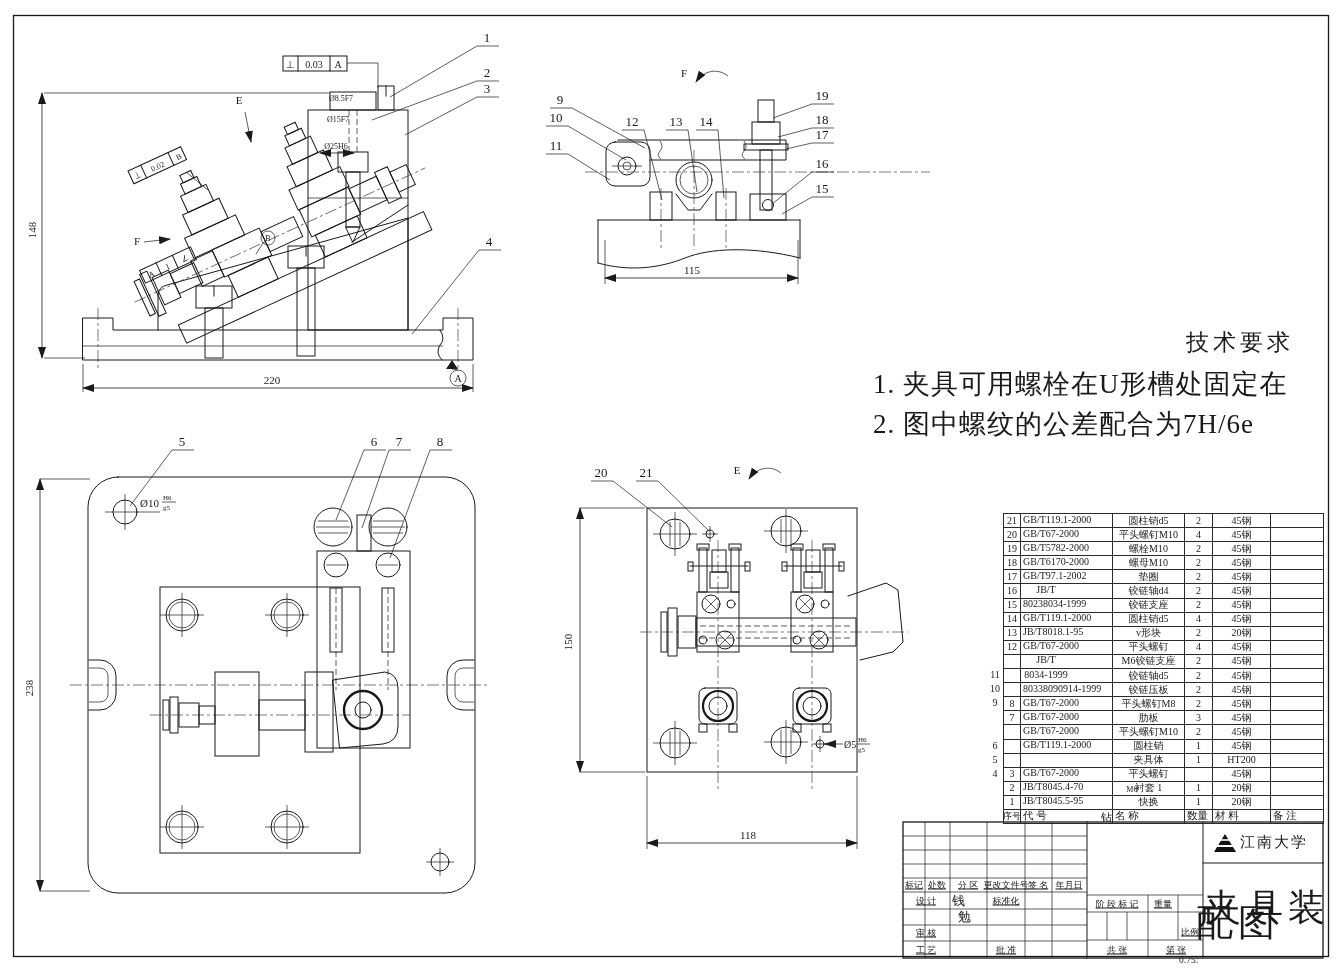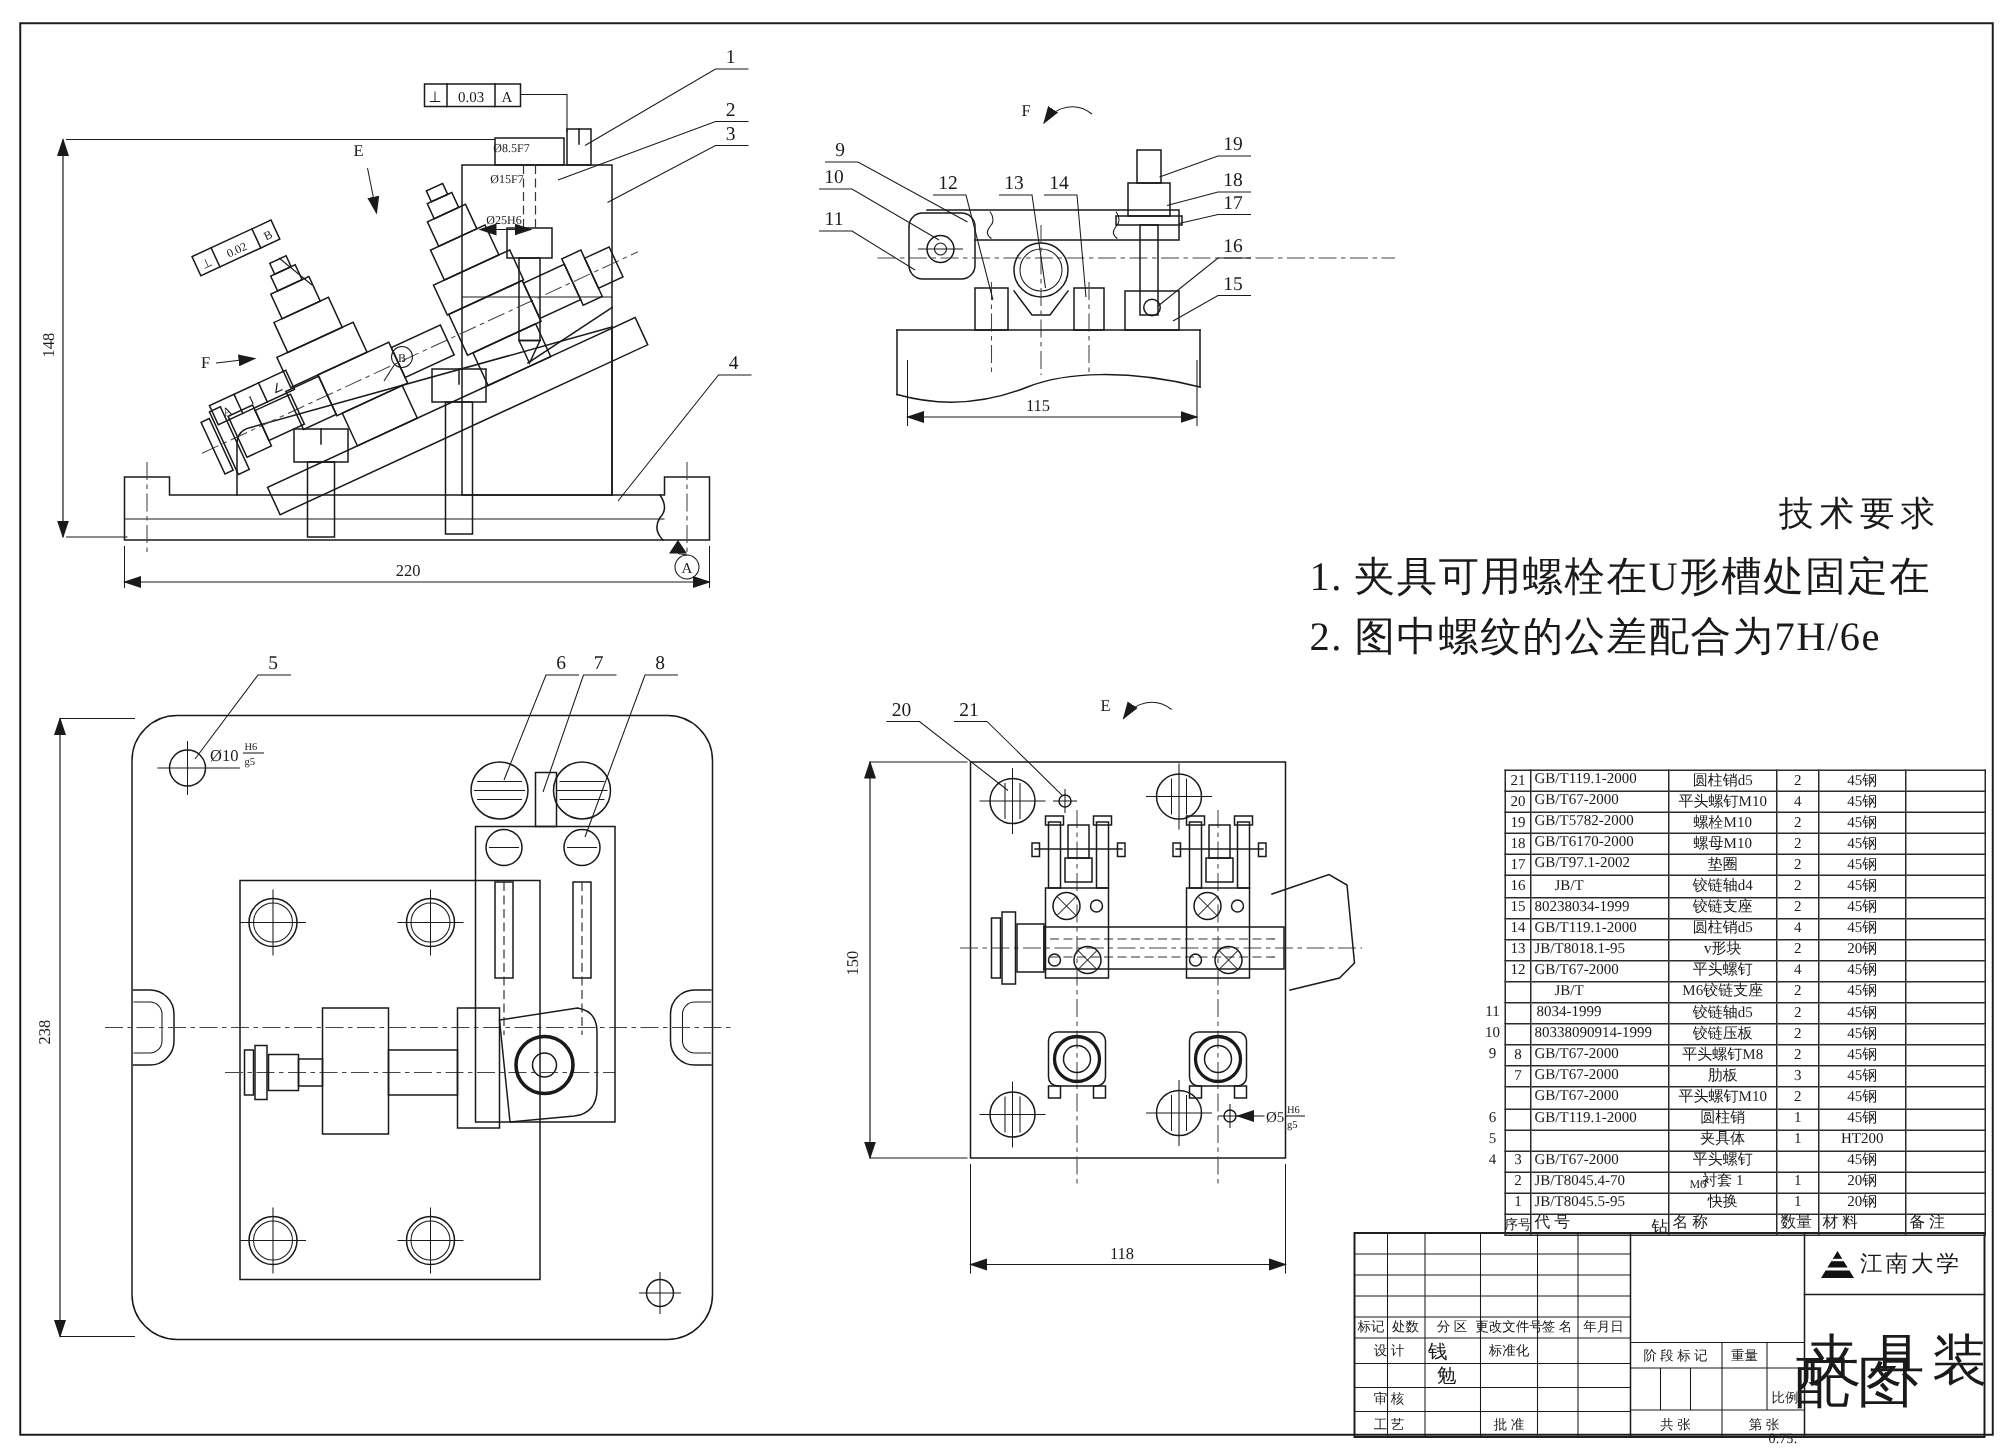--- a/index.html
+++ b/index.html
@@ -29,21 +29,21 @@
   #bom td.c-no{position:relative;font-size:10px;}
   #bom td.c-code{text-align:center;padding-left:2px;}
   #bom td.c-name{font-size:10px;margin-left:23px;}
   .code-sub{font-size:8px;vertical-align:-2px;padding-left:43px;}
   .no-out{position:absolute;left:-17px;top:1px;width:16px;text-align:center;font-size:10px;}
   #bom .hdr td{font-size:10.5px;height:14px;}
   .hcell{display:flex;justify-content:space-between;padding:0 2px;}
   .hcell.center{justify-content:center;text-align:center;}
   #bom-artifact{left:1101px;top:810px;font-size:11px;}
   
-  .tb-lbl{position:absolute;font-size:9px;white-space:nowrap;transform:translate(-50%,-50%);}
+  .tb-lbl{position:absolute;font-size:9px;white-space:nowrap;transform:translate(-50%,-50%);text-decoration:underline;}
   .tb-big{position:absolute;font-size:13px;white-space:nowrap;}
   #tb-title1{left:1204px;top:860px;font-size:37px;letter-spacing:5px;line-height:1.1;margin-top:28px;}
   #tb-title2{left:1196px;top:903px;font-size:37px;letter-spacing:5px;line-height:1.1;}
   #tb-univ{left:1240px;top:833px;font-size:15px;letter-spacing:2px;}
   #tb-scale-val{left:1179px;top:919px;font-size:9.5px;margin-top:36px;}
 </style>
 </head>
 <body>
 
 <div id="sheet">

